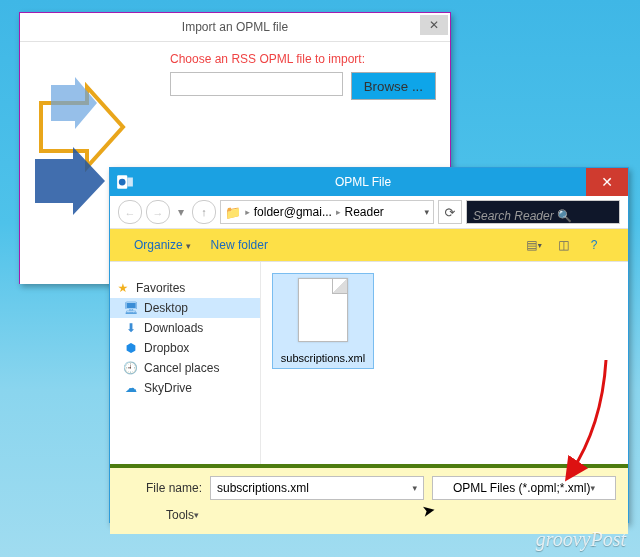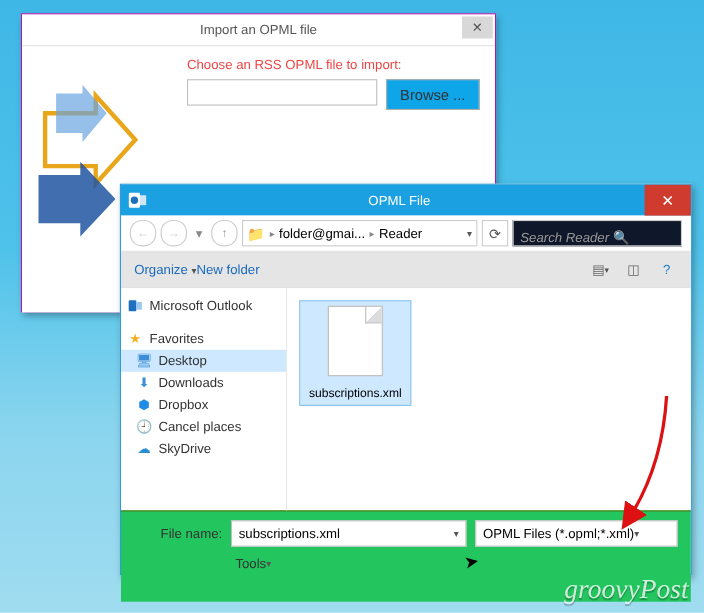--- a/index.html
+++ b/index.html
@@ -25,50 +25,50 @@
 .dlg-x{width:42px;height:28px;background:#cf3b2f;color:#fff;text-align:center;line-height:28px;font-size:14px}
 .dlg-nav{height:32px;border-bottom:1px solid #e2e2e2;display:flex;align-items:center;padding:0 8px;gap:4px;background:#fff}
 .navbtn{width:22px;height:22px;border:1px solid #ccc;border-radius:11px;background:#fff;display:flex;align-items:center;justify-content:center;color:#999;font-size:11px}
 .navbtn.dis{color:#ccc}
 .chev{width:14px;text-align:center;color:#888}
 .crumb{flex:1;height:22px;border:1px solid #ccc;display:flex;align-items:center;padding:0 4px;gap:4px;background:#fff;overflow:hidden}
 .crumb span{white-space:nowrap}
 .crumb .sep{color:#888;font-size:9px}
 .refresh{width:22px;height:22px;border:1px solid #ccc;display:flex;align-items:center;justify-content:center;background:#fff;font-size:13px;color:#555}
 .search{width:140px;height:22px;border:1px solid #ccc;padding:0 6px;color:#999;background:#0f172a;display:flex;align-items:flex-end;gap:4px;font-style:italic}
-.dlg-tools{height:32px;border-bottom:1px solid #e2e2e2;display:flex;align-items:center;padding:0 12px;gap:0;background:#e5e5e5}
+.dlg-tools{height:32px;border-bottom:1px solid #e2e2e2;display:flex;align-items:center;padding:0 24px;gap:20px;background:#fde047}
 .tool-link{color:#1a6abf}
 .tool-right{margin-left:auto;display:flex;gap:10px;align-items:center}
 .tool-ic{width:20px;height:20px;display:flex;align-items:center;justify-content:center;color:#666}
 .dlg-body{display:flex;height:202px;background:#fff}
 .sidebar{width:150px;border-right:1px solid #e9e9e9;padding-top:6px}
 .sb-row{display:flex;align-items:center;gap:6px;padding:3px 6px 3px 14px;color:#333}
 .sb-row.head{padding-left:6px}
 .sb-row.sel{background:#cde8ff}
 .sb-ic{width:14px;height:14px;display:flex;align-items:center;justify-content:center;font-size:12px}
 .files{flex:1;padding:12px}
 .file{width:100px;text-align:center}
 .file.sel{background:#cde8ff;outline:1px solid #7abdf0;padding:4px 0}
 .file-ic{width:64px;height:70px;margin:0 auto 4px;position:relative}
 .file-ic .page{width:48px;height:62px;border:1px solid #bbb;background:#fff;margin:0 auto;position:relative;box-shadow:0 0 2px rgba(0,0,0,.15)}
 .file-ic .fold{position:absolute;right:0;top:0;width:14px;height:14px;background:linear-gradient(135deg,#fff 49%,#dcdcdc 50%);border-left:1px solid #bbb;border-bottom:1px solid #bbb}
 .file-name{font-size:11px;color:#000}
-.dlg-ftr{padding:8px 12px 28px;background:#22c55e;border-top:1px solid #4d7c0f}
+.dlg-ftr{padding:8px 12px 12px;background:#fef9c3;border-top:4px solid #4d7c0f}
 .ftr-row{display:flex;align-items:center;gap:8px;margin-bottom:8px}
 .ftr-label{width:80px;text-align:right;color:#333}
 .ftr-input{flex:1;height:22px;border:1px solid #bfbfbf;padding:0 6px;background:#fff;display:flex;align-items:center;justify-content:space-between}
-.ftr-type{width:170px;height:22px;border:1px solid #bfbfbf;padding:0 6px;background:#fff;display:flex;align-items:center;justify-content:flex-start}
+.ftr-type{width:170px;height:22px;border:1px solid #bfbfbf;padding:0 6px;background:#fff;display:flex;align-items:center;justify-content:center}
 .dd{color:#555;font-size:9px}
 .ftr-row2{display:flex;align-items:center;gap:10px;justify-content:flex-end}
-.tools-link{margin-right:auto;margin-left:92px;color:#333;display:flex;align-items:center;gap:0}
+.tools-link{margin-right:auto;margin-left:44px;color:#333;display:flex;align-items:center;gap:0}
 .btn{min-width:78px;height:24px;border:1px solid #aeaeae;background:#f4f4f4;text-align:center;line-height:22px}
 .btn.def{border:1px solid #3c9de0;box-shadow:inset 0 0 0 1px #a9d7f5}
 .cursor{position:absolute;left:422px;top:501px;font-size:16px;color:#000;transform:rotate(-10deg)}
 .arrow{position:absolute;left:558px;top:356px;pointer-events:none}
-.watermark{position:absolute;right:14px;bottom:6px;color:rgba(255,255,255,.8);font-style:italic;font-size:25px;font-family:Georgia,serif;text-shadow:0 1px 1px rgba(0,0,0,.3)}
+.watermark{position:absolute;right:14px;bottom:6px;color:rgba(255,255,255,.8);font-style:italic;font-size:20px;font-family:Georgia,serif;text-shadow:0 1px 1px rgba(0,0,0,.3)}
 </style>
 </head>
 <body>
 
 <div class="win wiz">
   <div class="wiz-title">
     <span>Import an OPML file</span>
     <div class="wiz-close">
       <span>✕</span>
     </div>
@@ -147,29 +147,20 @@
           <span>◫</span>
         </div>
       <div class="tool-ic">
           <span style="color:#1a7dc9">?</span>
         </div>
     </div>
   </div>
 
   <div class="dlg-body">
     <div class="sidebar">
-      <div class="sb-row head">
-        <span class="sb-ic">
-            <svg width="14" height="14" viewBox="0 0 14 14">
-              <rect x="1" y="2" width="7" height="10" rx="1" fill="#1f6fbf"></rect>
-              <rect x="8" y="3.5" width="5" height="7" fill="#9ec9ee"></rect>
-            </svg>
-          </span>
-        <span>Microsoft Outlook</span>
-      </div>
       <div style="height:10px"></div>
       <div class="sb-row head">
         <span class="sb-ic" style="color:#f2b01e">★</span>
         <span>Favorites</span>
       </div>
       <div class="sb-row sel">
         <span class="sb-ic" style="color:#3a8dd6">🖥</span>
         <span>Desktop</span>
       </div>
       <div class="sb-row">

